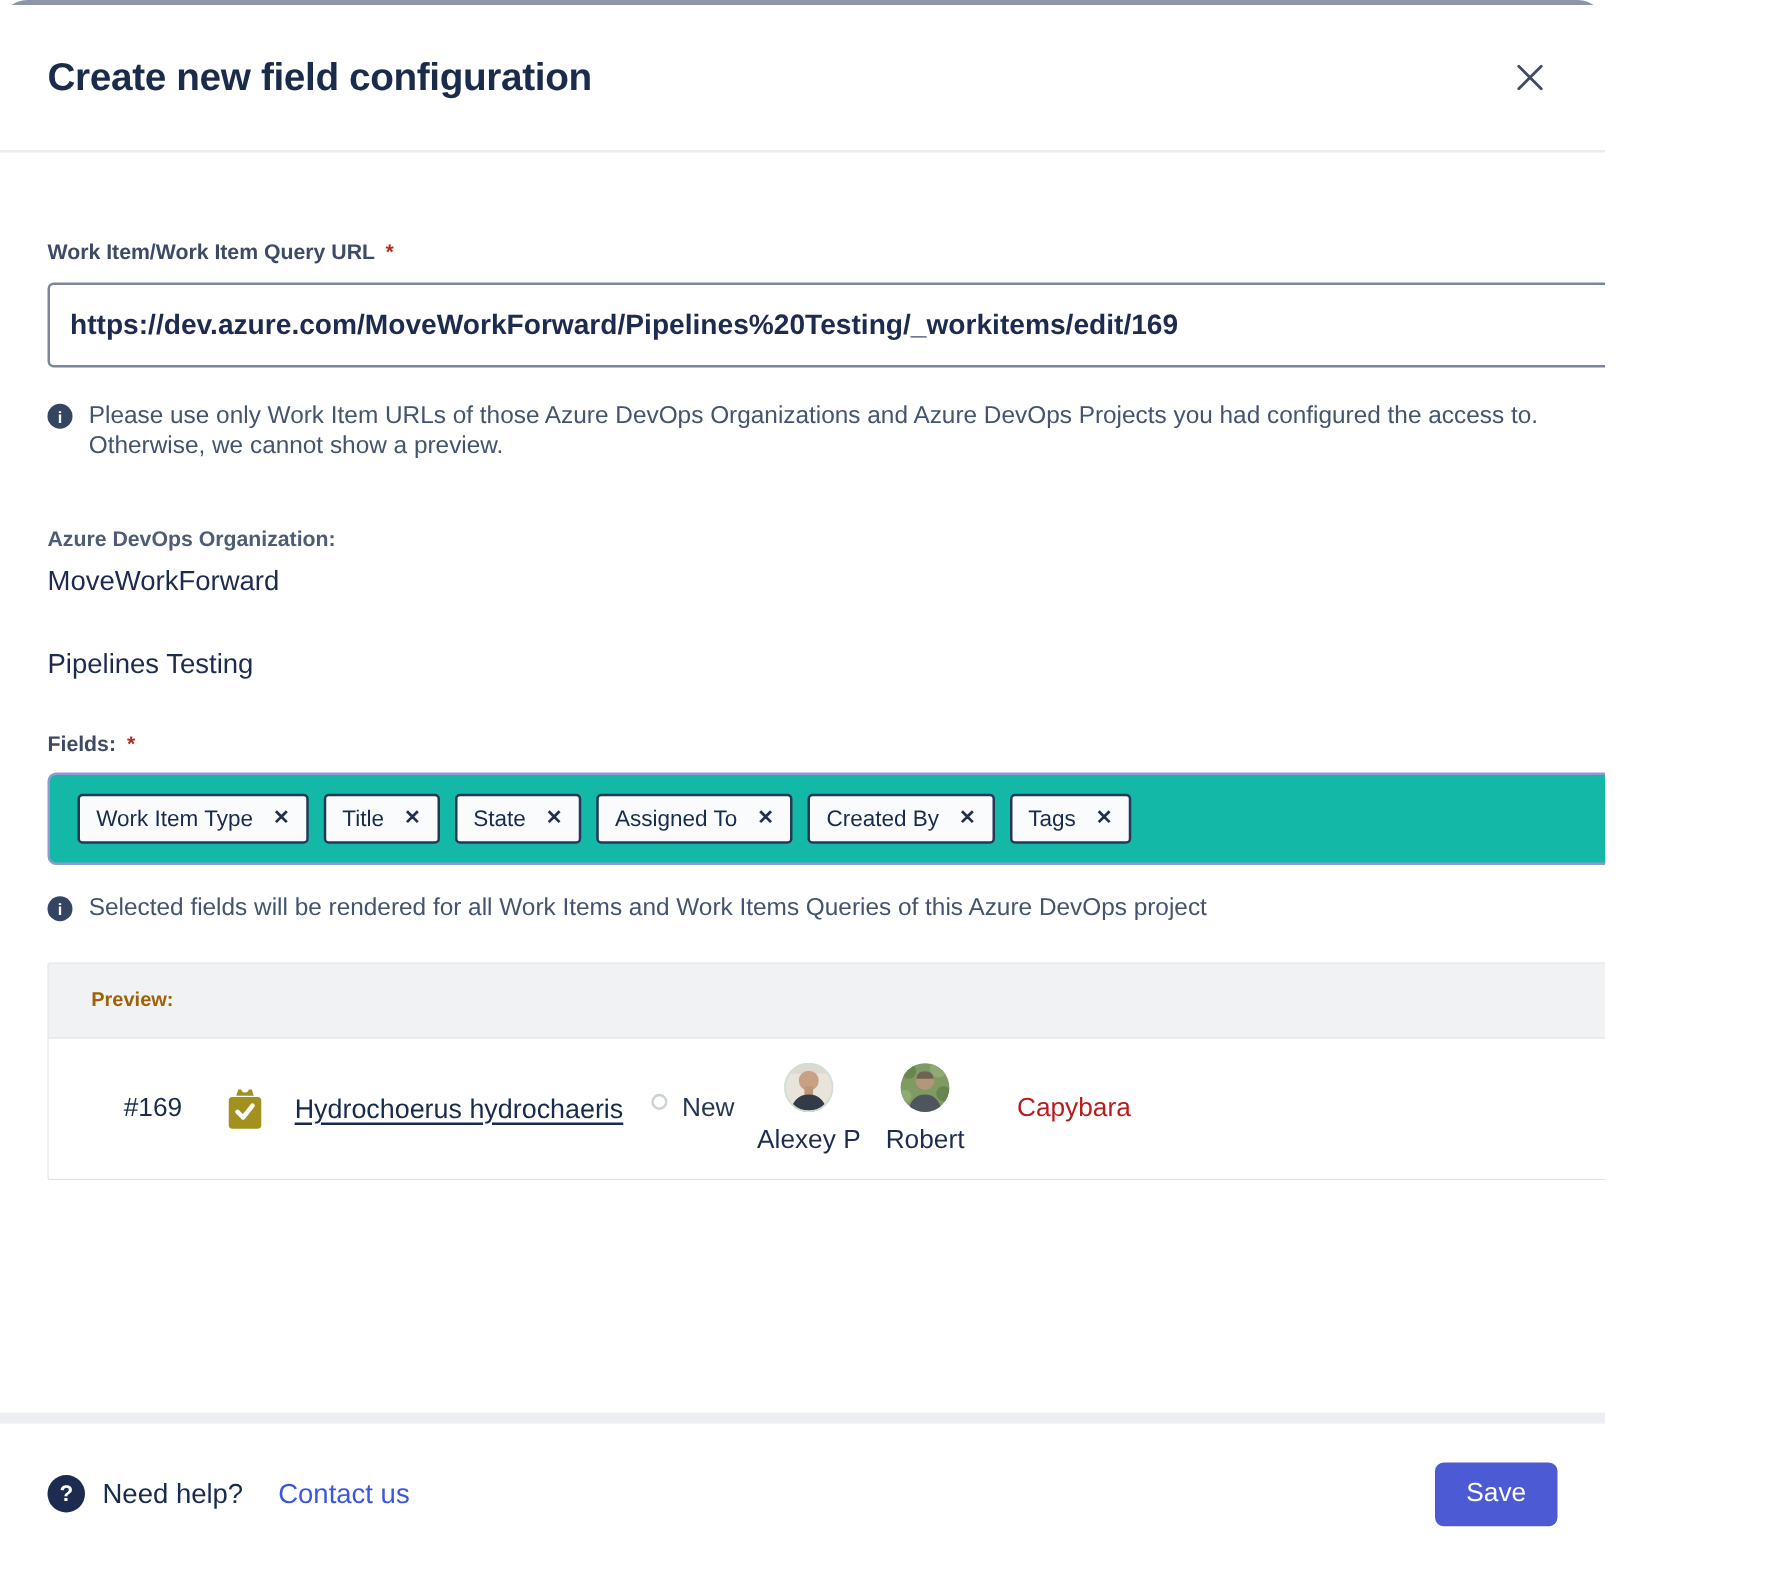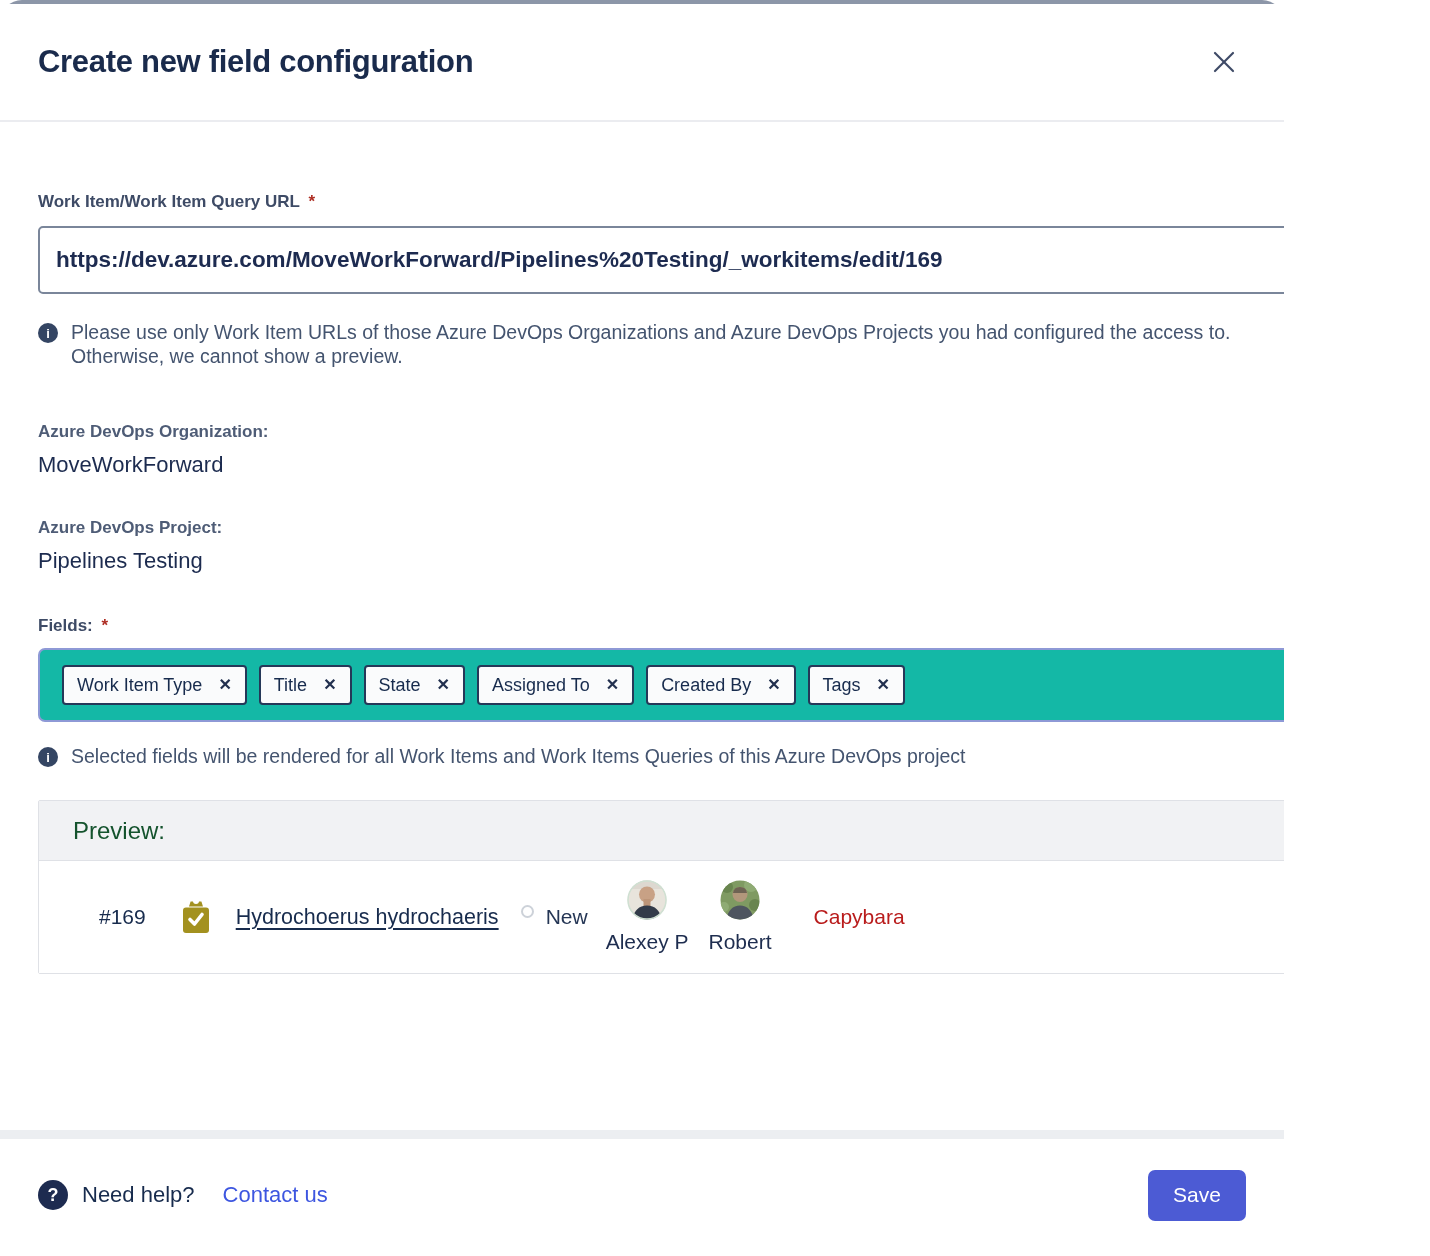--- a/index.html
+++ b/index.html
@@ -47,21 +47,21 @@
   .ms-controls { margin-left:auto; display:flex; align-items:center; }
   .clear-all { font-size:24px; font-weight:700; color:#3A4664; cursor:pointer; line-height:1; }
   .ms-divider { width:2px; height:36px; background:#D8DBDF; margin:0 18px; }
   .chev { display:flex; cursor:pointer; }
 
   .note-fields { margin-top:22px; }
 
   .preview { margin-top:32px; width:1354px; border:1px solid #DFE1E6; border-radius:2px; }
   .preview-header { height:60px; background:#F1F2F4; border-bottom:1px solid #DFE1E6;
     display:flex; align-items:center; padding:0 34px; }
-  .preview-title { font-size:24px; font-weight:400; color:#14532d; }
+  .preview-title { font-size:16px; font-weight:700; color:#a16207; }
   .preview-row { height:112px; display:flex; align-items:center; padding-left:60px; background:#fff; }
   .wi-id { font-size:21px; color:#172B4D; }
   .wi-icon { margin-left:36px; display:flex; }
   .wi-title { margin-left:26px; font-size:21.5px; color:#172B4D; text-decoration:underline;
     text-underline-offset:4px; cursor:pointer; }
   .state { margin-left:22px; display:flex; align-items:flex-start; gap:12px; }
   .state-dot { width:13px; height:13px; border:2px solid #CDD2D9; border-radius:50%; background:transparent; }
   .state-text { font-size:21px; color:#253655; }
   .person { display:flex; align-items:center; gap:10px;flex-direction:column; }
   .person-assigned { margin-left:18px; }
@@ -108,21 +108,20 @@
       <span class="info-icon">i</span>
       <span class="note-text">Please use only Work Item URLs of those Azure DevOps Organizations and Azure DevOps Projects you had configured the access to. Otherwise, we cannot show a preview.</span>
     </div>
 
     <div class="kv kv-org">
       <div class="kv-label">Azure DevOps Organization:</div>
       <div class="kv-value">MoveWorkForward</div>
     </div>
 
     <div class="kv kv-proj">
-      <div class="kv-label">Azure DevOps Project:</div>
       <div class="kv-value">Pipelines Testing</div>
     </div>
 
     <div class="field-label fields-label">
       <span>Fields:</span>
       <span class="req">*</span>
     </div>
 
     <div class="multiselect">
       <div class="chip-list">

